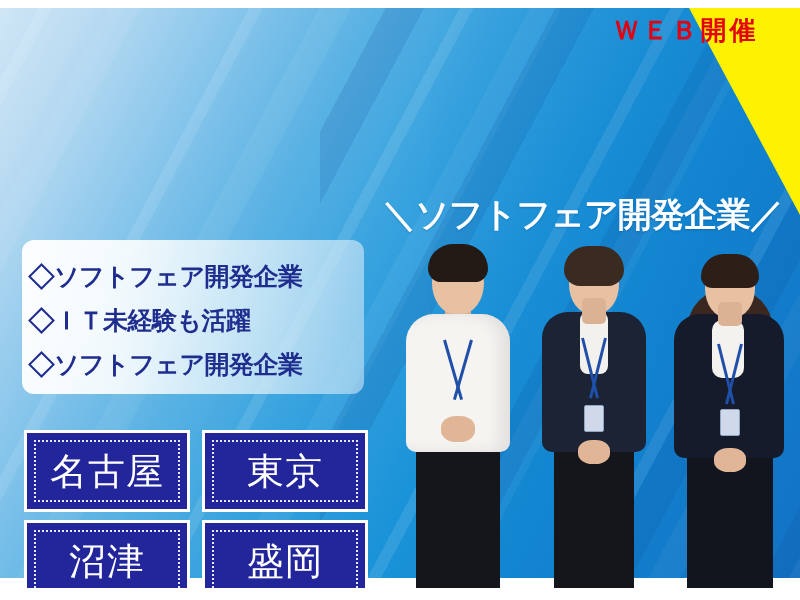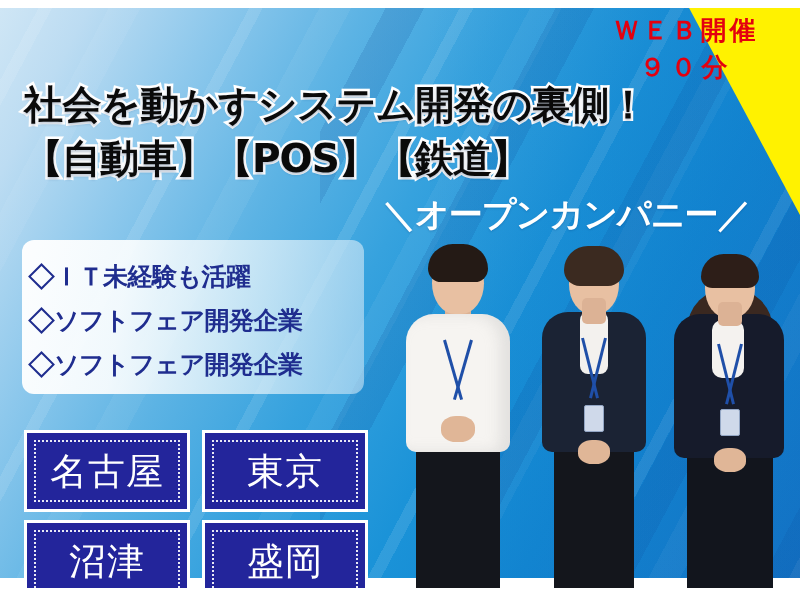--- a/index.html
+++ b/index.html
@@ -339,38 +339,33 @@
         <div class="lanyard-strap" style="right:8px; top:0; transform:rotate(14deg);"></div>
       </div>
       <div class="badge-card" style="bottom:156px;"></div>
       <div class="hands" style="width:32px; height:24px; bottom:120px;"></div>
     </div>
   </div>
 
   <div class="yellow-flag-shape"></div>
   <div class="flag-text">
     <div>ＷＥＢ開催</div>
-    <div class="flag-line2">９０分</div>
   </div>
 
-  <div class="headline">
-    <div>社会を動かすシステム開発の裏側！</div>
-    <div class="headline-l2">【自動車】【POS】【鉄道】</div>
-  </div>
-
-  <div class="open-company">＼オープンカンパニー／</div>
+
+  <div class="open-company">＼ソフトフェア開発企業／</div>
 
   <div class="feature-panel">
     <div class="feature-item">
       <span class="diamond-icon"></span>
-      <span>ＩＴ未経験も活躍</span>
+      <span>ソフトフェア開発企業</span>
     </div>
     <div class="feature-item">
       <span class="diamond-icon"></span>
-      <span>ソフトフェア開発企業</span>
+      <span>ＩＴ未経験も活躍</span>
     </div>
     <div class="feature-item">
       <span class="diamond-icon"></span>
       <span>ソフトフェア開発企業</span>
     </div>
   </div>
 
   <div class="city-grid">
     <div class="city-row">
       <div class="city-badge">

